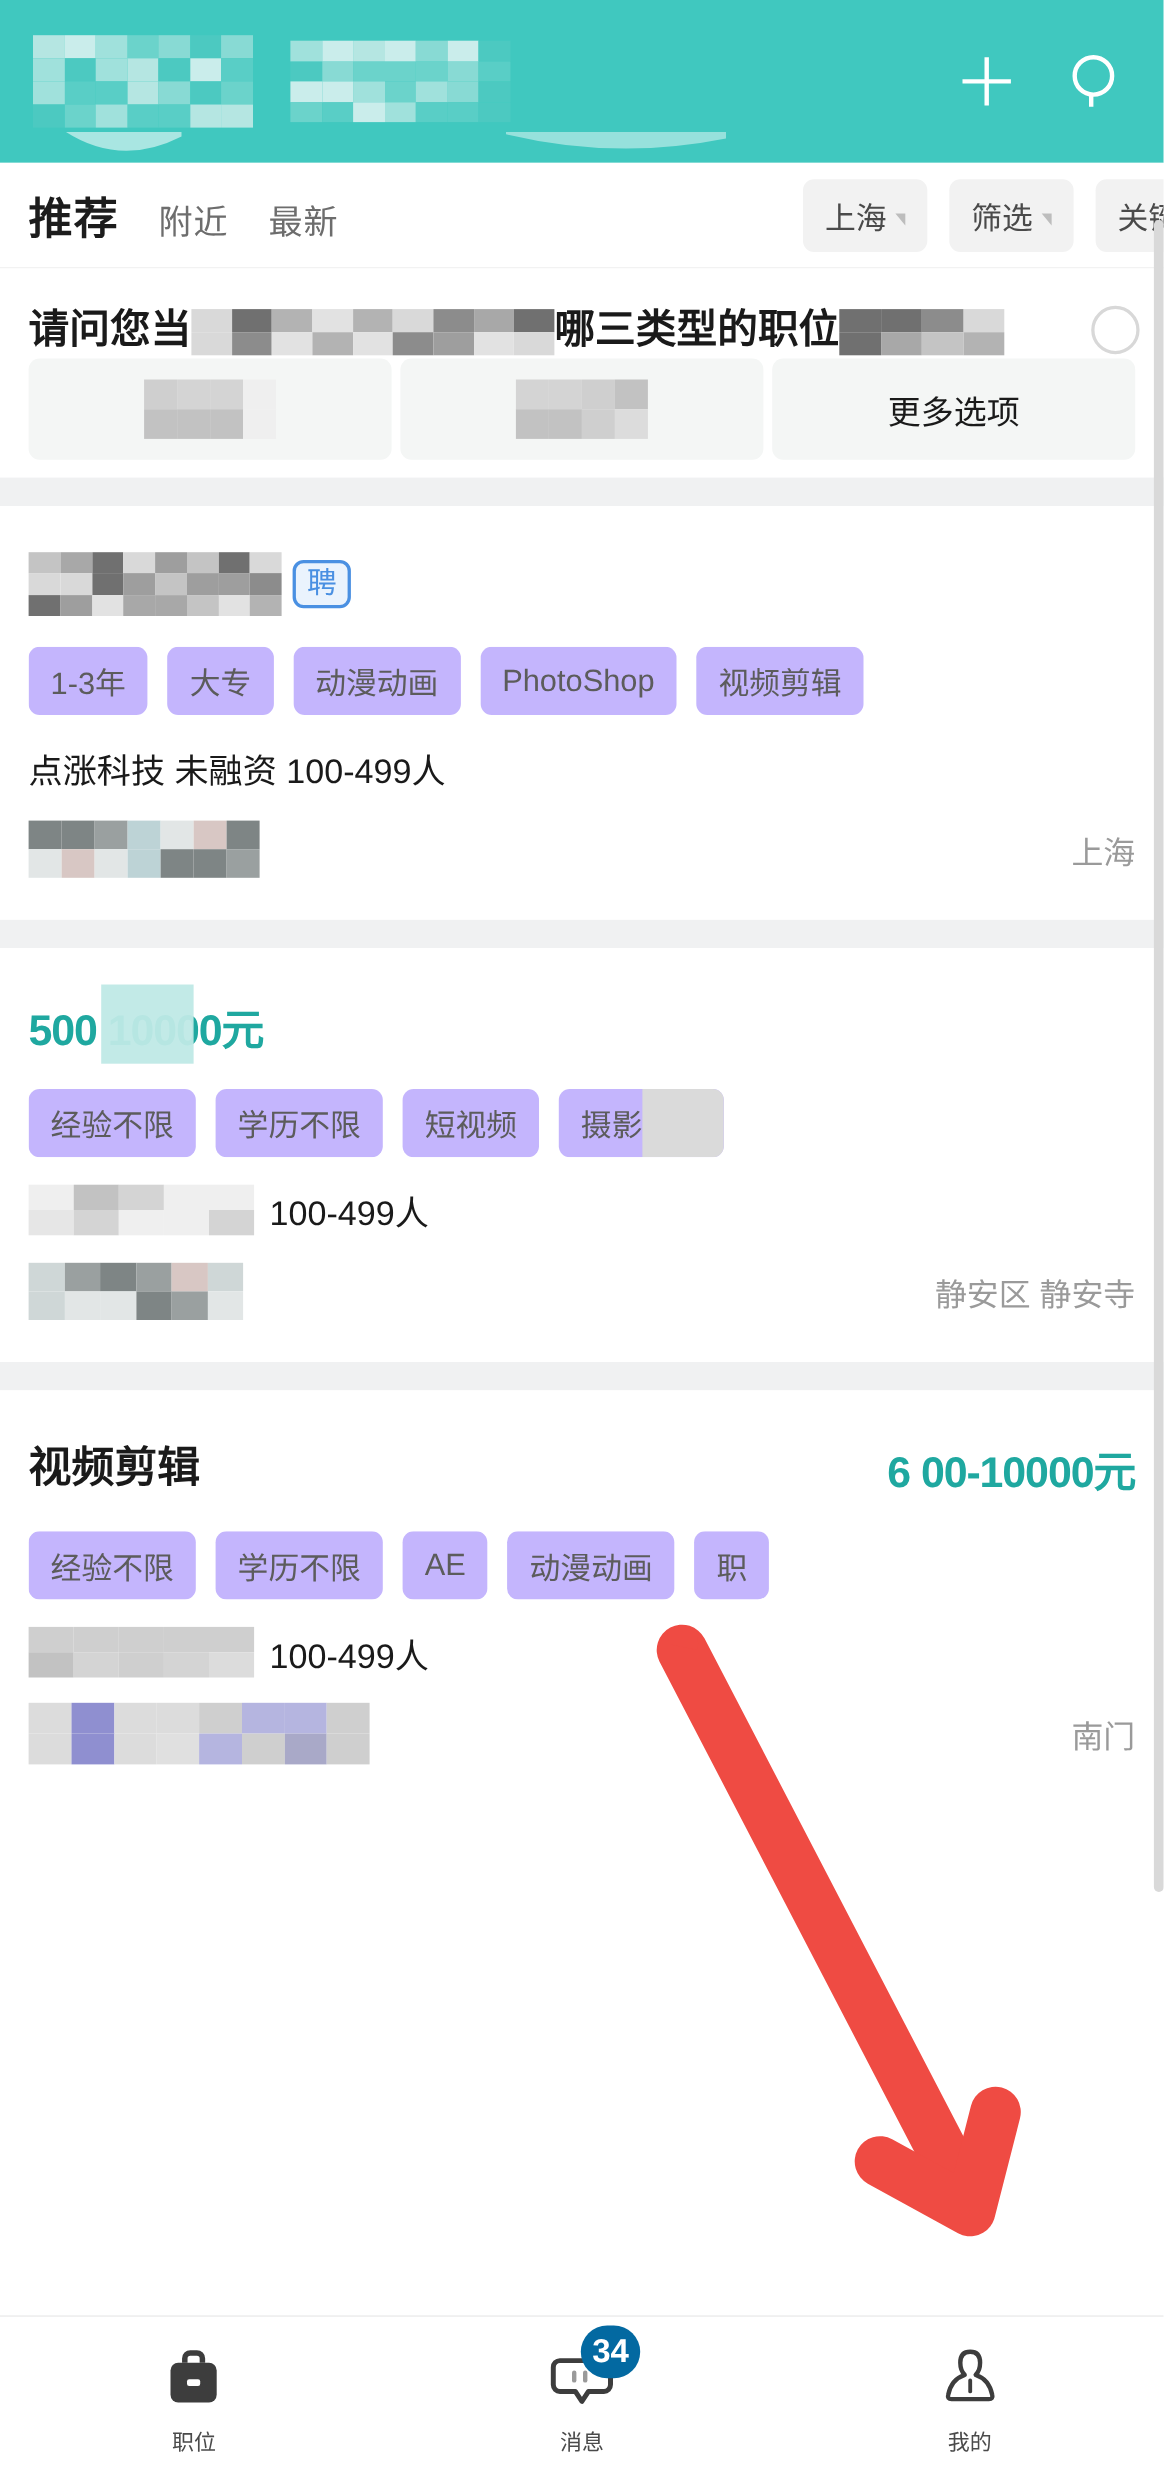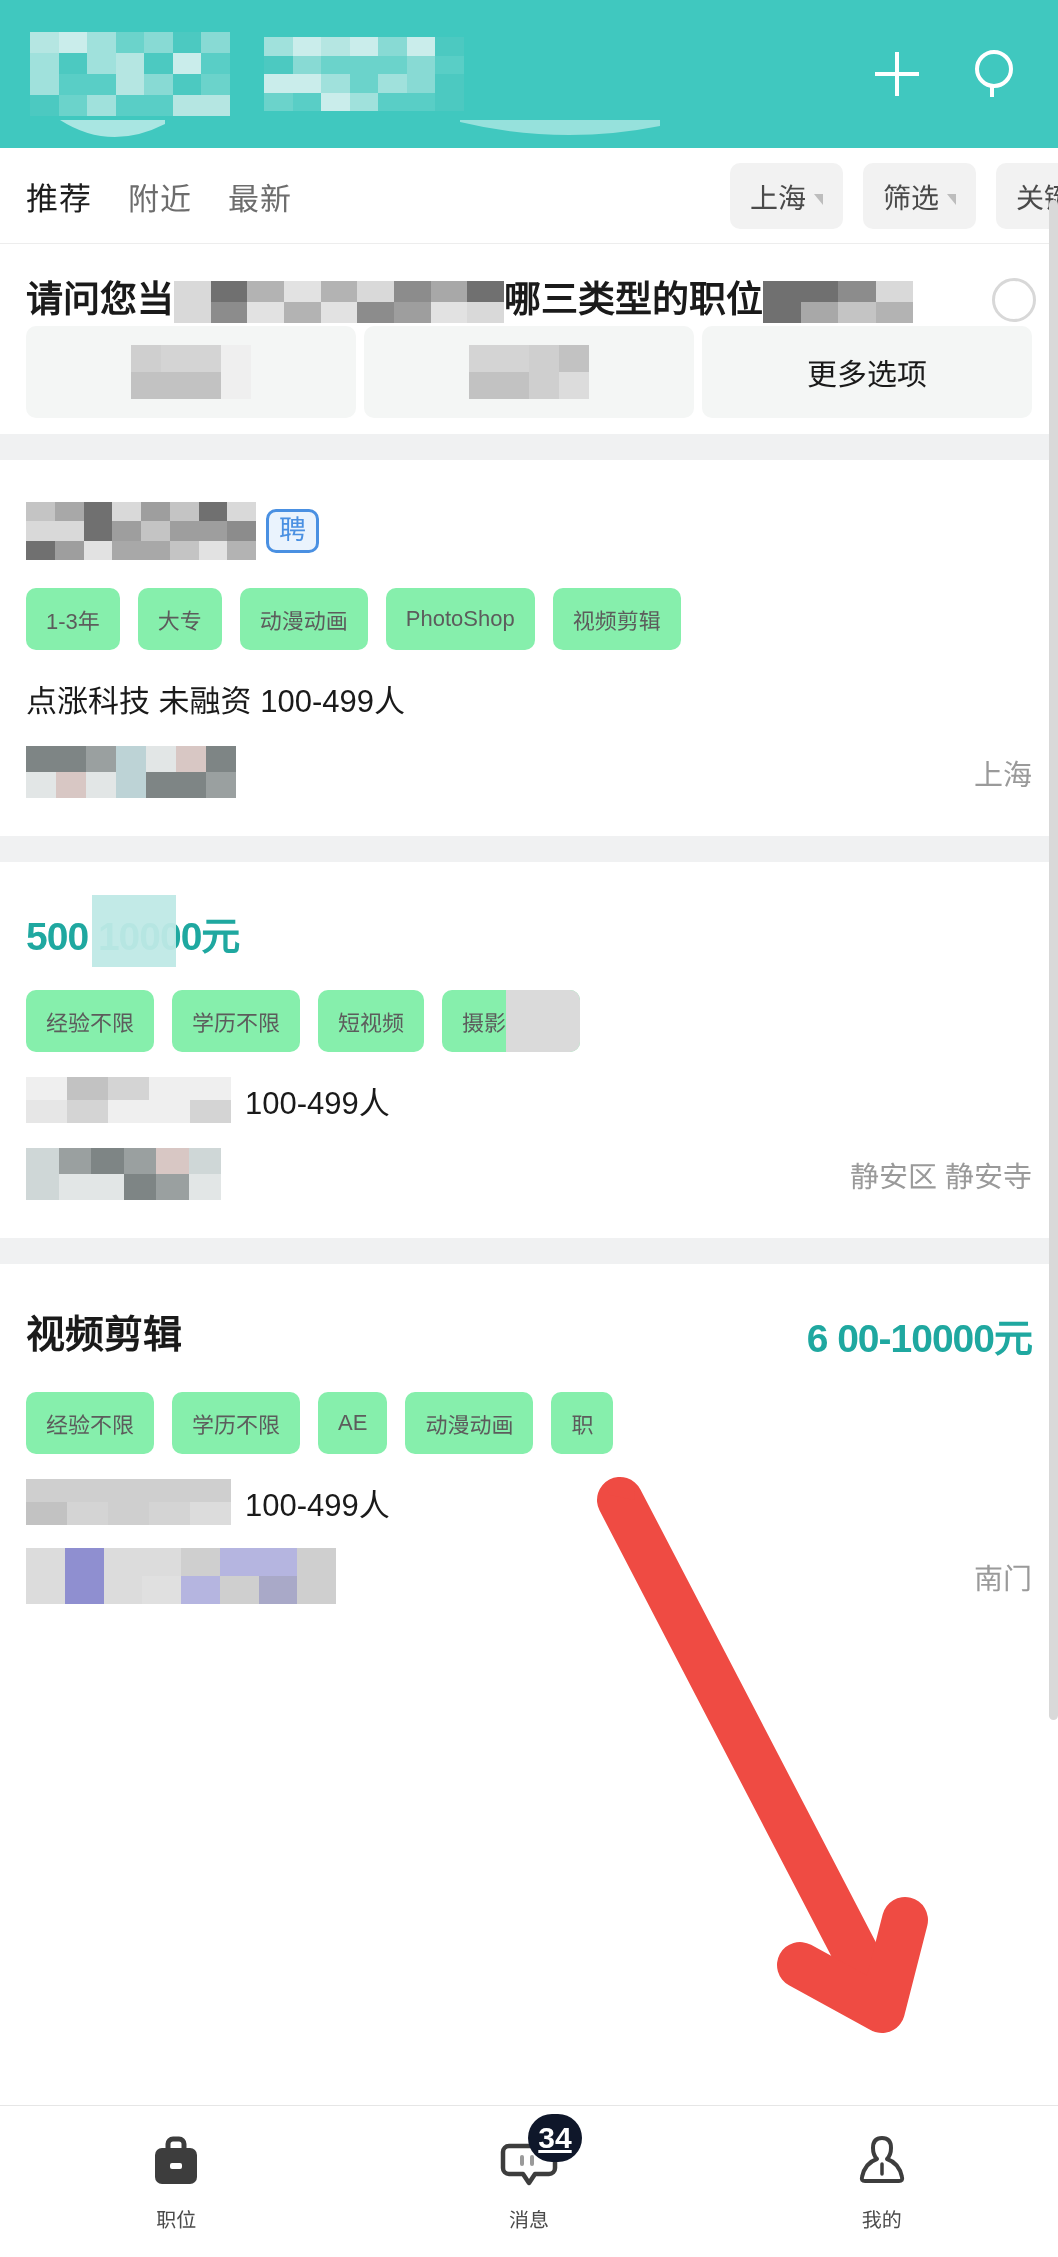--- a/index.html
+++ b/index.html
@@ -63,21 +63,21 @@
     padding:0 0 0 26px;
     background:#fff;
     border-bottom:1px solid #ededed;
     overflow:hidden;
   }
   .tabs { display:flex; align-items:baseline; gap:36px; }
   .tab {
     font-size:31px; color:#6d6d6d; letter-spacing:1px;
     white-space:nowrap;
   }
-  .tab.active { color:#1c1c1c; font-weight:normal; font-size:32px; }
+  .tab.active { color:#1c1c1c; font-weight:bold; font-size:40px; }
   .filters {
     margin-left:auto; display:flex; align-items:center; gap:20px;
     padding-right:0;
   }
   .chip {
     background:#f2f2f2; border-radius:10px;
     height:66px; display:flex; align-items:center; gap:8px;
     padding:0 20px;
     font-size:28px; color:#4a4a4a; white-space:nowrap;
   }
@@ -140,23 +140,23 @@
     font-size:27px; padding:2px 10px; line-height:1.25;
     background:#eaf3fd;
   }
   .salary {
     font-size:39px; font-weight:bold; color:#1fa8a0; white-space:nowrap;
     letter-spacing:-1px;
     position:relative;
   }
   .tags { display:flex; gap:18px; margin-top:26px; flex-wrap:nowrap; overflow:hidden; }
   .tag {
-    background:#86efac; border-radius:10px;
+    background:#c4b5fd; border-radius:10px;
     height:62px; display:flex; align-items:center;
-    padding:0 20px; font-size:22px; color:#5c5c5c; white-space:nowrap;
+    padding:0 20px; font-size:28px; color:#5c5c5c; white-space:nowrap;
     position:relative; overflow:hidden;
   }
   .company {
     margin-top:26px; font-size:31px; color:#1a1a1a; white-space:nowrap;
     display:flex; align-items:center; gap:14px; height:44px;
   }
   .job-foot {
     margin-top:22px; display:flex; align-items:center; justify-content:space-between;
     height:60px;
   }
@@ -188,23 +188,23 @@
   }
   .navicon { position:relative; width:62px; height:62px; }
   .navlabel { font-size:20px; color:#4a4a4a; }
   .dot-badge {
     position:absolute; top:-4px; right:-6px;
     width:22px; height:22px; border-radius:50%; background:#f5504e;
   }
   .num-badge {
     position:absolute; top:-16px; left:30px;
     min-width:54px; height:48px; padding:0 10px;
-    background:#0f172a; color:#fff; border-radius:26px;
+    background:#0369a1; color:#fff; border-radius:26px;
     font-size:30px; font-weight:bold;
-    display:flex; align-items:center; justify-content:center;text-decoration:underline;
+    display:flex; align-items:center; justify-content:center;
   }
   
   .scroll-sliver {
     position:absolute; right:0; top:200px; width:9px; height:1520px;
     background:#d9d9d9; border-radius:5px; z-index:30;
   }
 </style>
 </head>
 <body>
 

